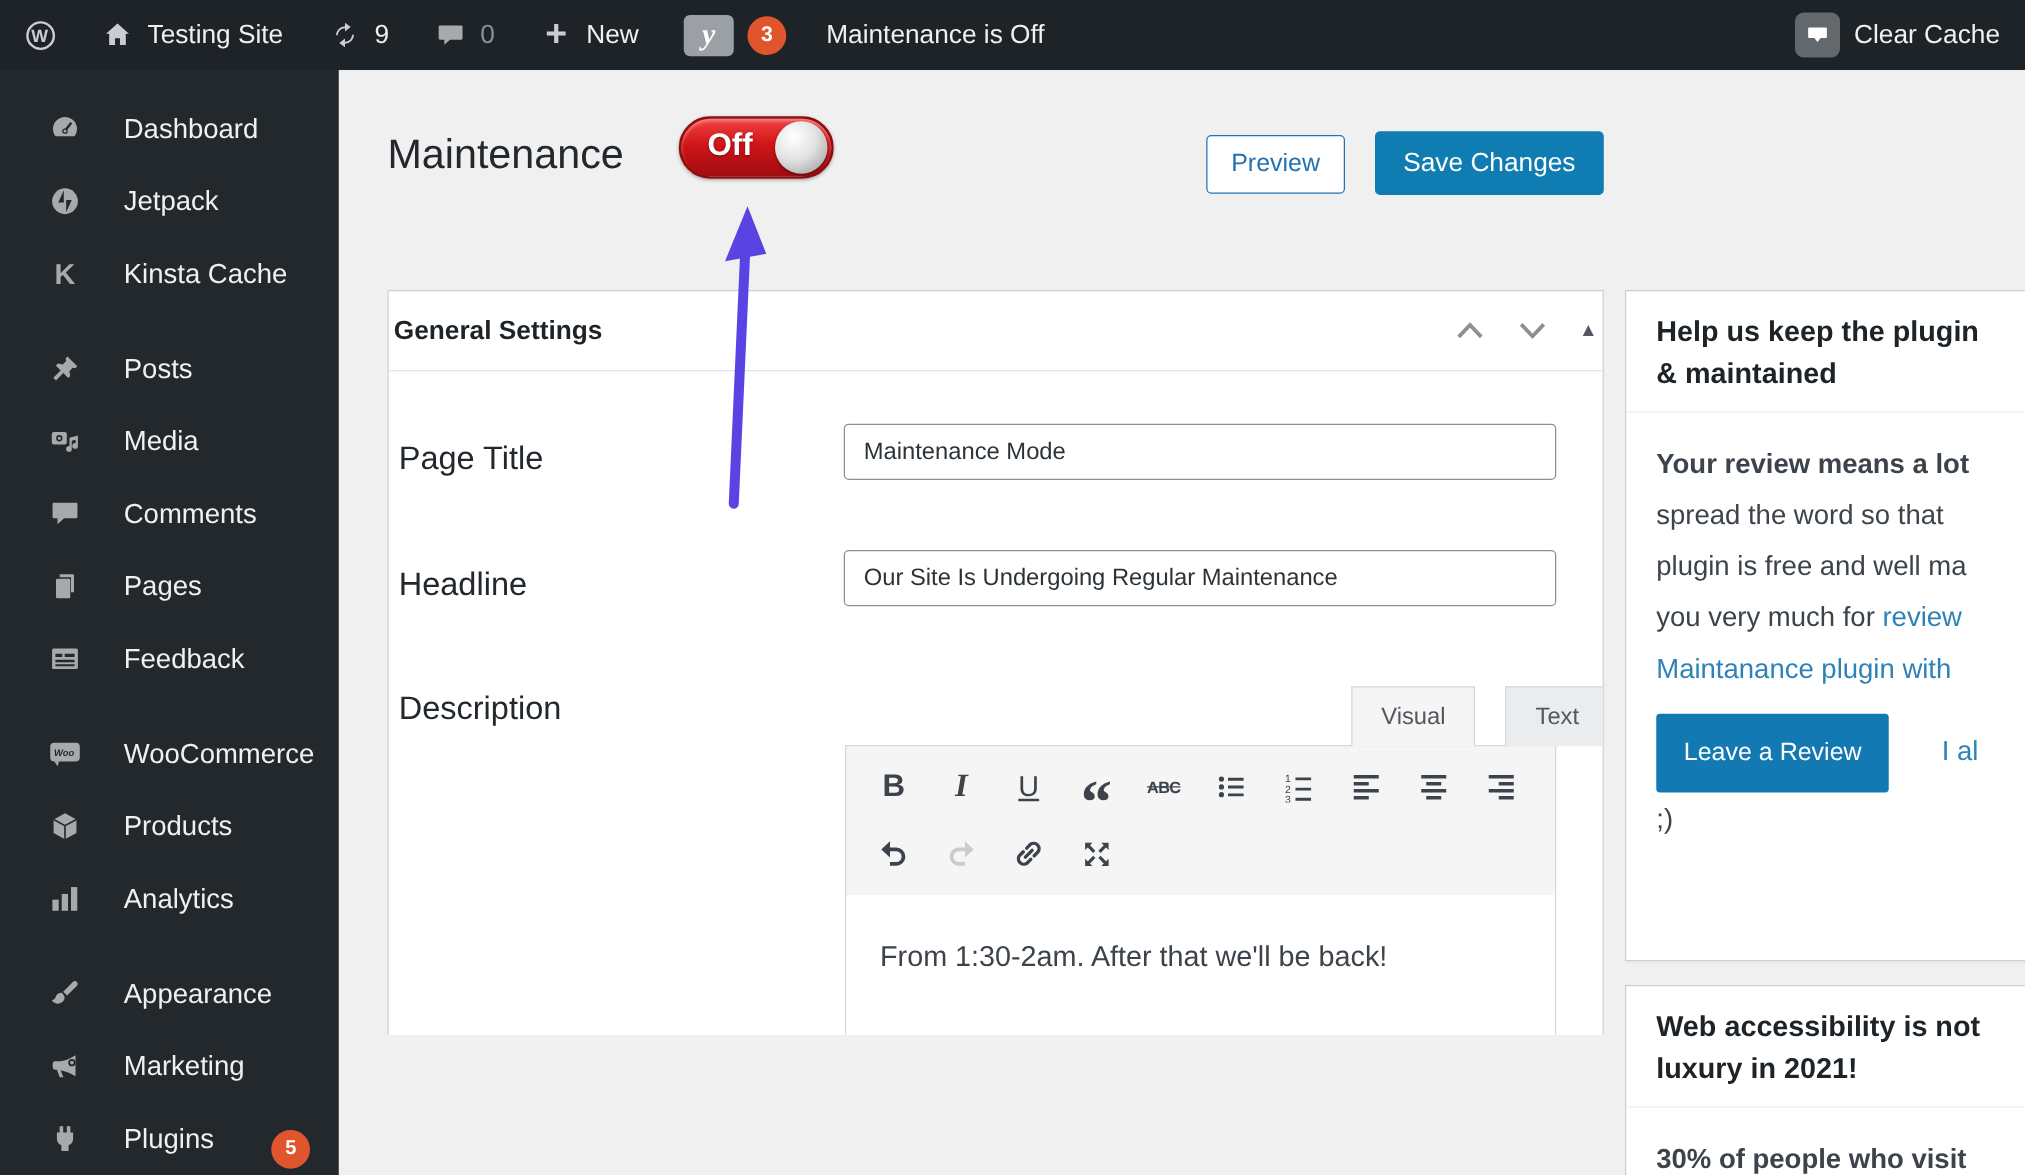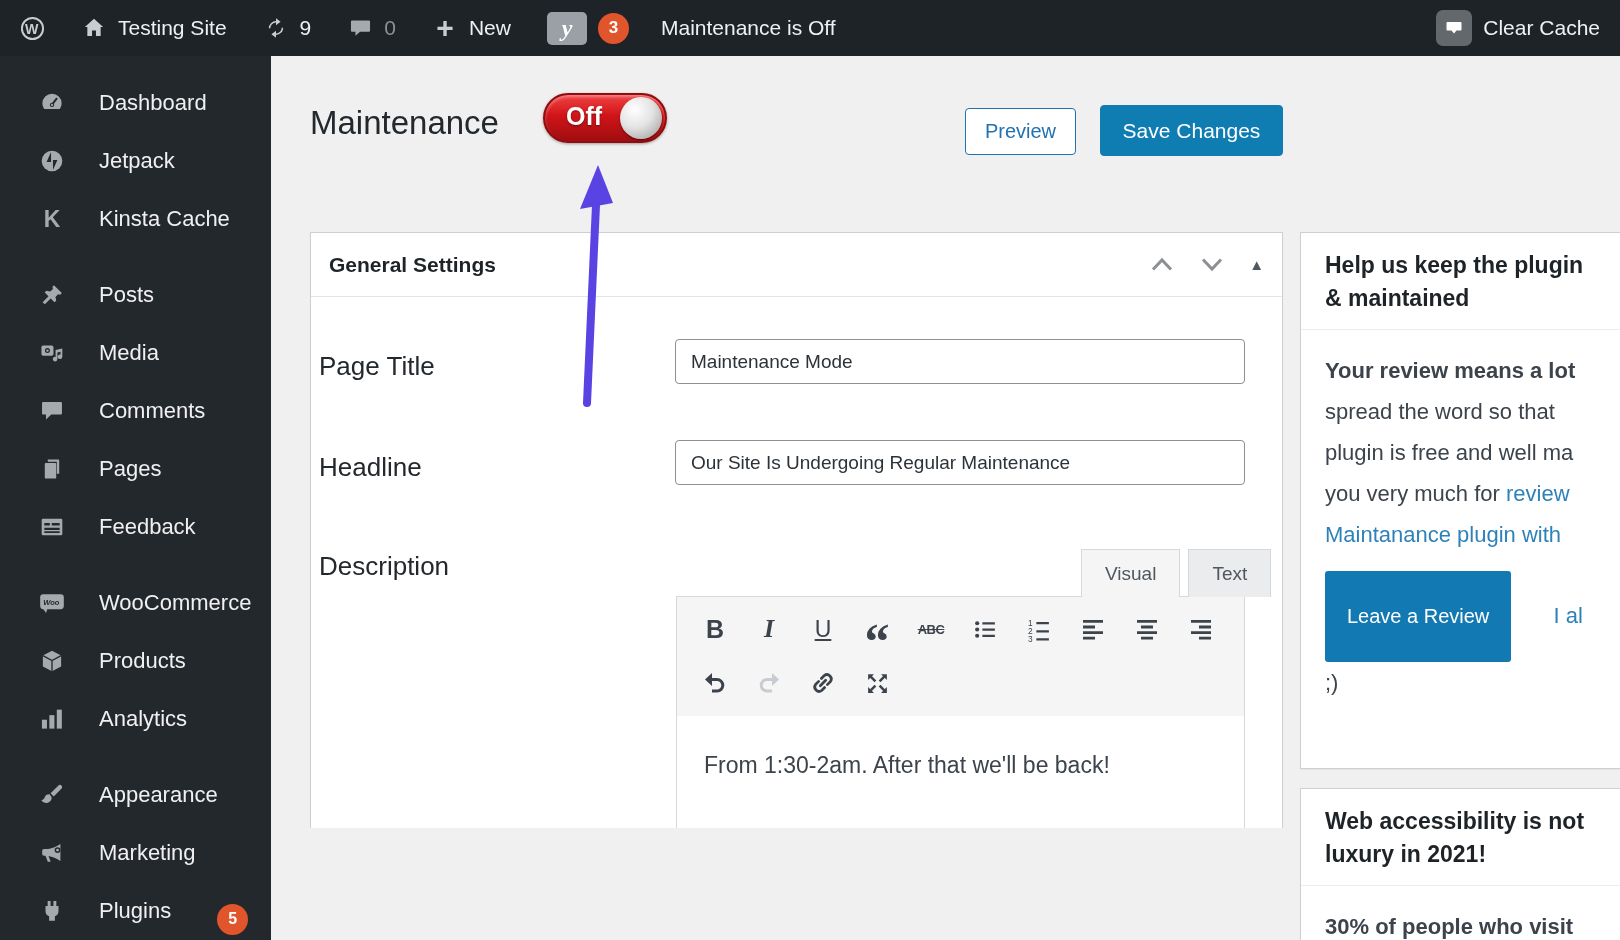--- a/index.html
+++ b/index.html
@@ -49,29 +49,29 @@
                  font-family:inherit;cursor:pointer}
   .btn-primary{position:absolute;left:829px;top:49px;width:183px;height:51px;background:#0f7cb2;
                border:1px solid #0f7cb2;border-radius:4px;color:#fff;font-size:21px;
                font-family:inherit;cursor:pointer}
   .arrow-svg{position:absolute;left:296px;top:105px;z-index:6;pointer-events:none}
 
   
   .card{position:absolute;left:39px;top:176px;width:973px;height:770px;background:#fff;
         border:1px solid #ccd0d4;box-sizing:border-box;box-shadow:0 1px 1px rgba(0,0,0,.04);overflow:hidden}
   .card-head{height:64px;display:flex;align-items:center;justify-content:space-between;
-             padding:0 18px;border-bottom:1px solid #e2e4e7;box-sizing:border-box}
+             padding:0 4px;border-bottom:1px solid #e2e4e7;box-sizing:border-box}
   .card-title{font-size:21px;font-weight:bold;color:#1d2327}
   .card-controls{display:flex;align-items:center;gap:24px}
   .ctl{cursor:pointer;display:flex;align-items:center}
   .tri{color:#50575e;font-size:15px}
   .f-label{position:absolute;left:8px;font-size:26px;color:#23282d}
   .txt{position:absolute;left:364px;width:570px;height:45px;border:1px solid #8c8f94;border-radius:4px;
        font-size:19px;color:#2c3338;padding:0 15px;box-sizing:border-box;background:#fff;font-family:inherit}
-  .ed-tabs{position:absolute;left:770px;top:316px;display:flex;gap:8px;height:48px;z-index:2}
+  .ed-tabs{position:absolute;left:770px;top:316px;display:flex;gap:24px;height:48px;z-index:2}
   .tab{padding:0 23px;display:flex;align-items:center;font-size:19px;color:#50575e;cursor:pointer;
        border:1px solid #d5d9dd;border-bottom:none;background:#ebeced;box-sizing:border-box}
   .tab.active{background:#f5f5f5}
   .ed-toolbar{position:absolute;left:365px;top:363px;width:569px;height:121px;background:#f5f5f5;
               border:1px solid #d5d9dd;box-sizing:border-box;padding:5px 0 0 10px}
   .ed-row{display:flex;align-items:center;height:54px;gap:14px;padding-left:8px}
   .ed-btn{width:40px;height:40px;display:flex;align-items:center;justify-content:center;
           color:#3c434a;cursor:pointer;flex:none}
   .g-bold{font-weight:bold;font-size:25px}
   .g-italic{font-family:"Liberation Serif",serif;font-style:italic;font-weight:bold;font-size:26px}
@@ -85,21 +85,21 @@
 
   
   .panel{position:absolute;width:400px;background:#fff;border:1px solid #ccd0d4;box-sizing:border-box;
          box-shadow:0 1px 1px rgba(0,0,0,.04)}
   .panel-head{padding:16px 24px 14px;font-size:23px;font-weight:600;color:#1d2327;line-height:33px;
               white-space:pre-line;border-bottom:1px solid #eceded}
   .panel-body{padding:20px 24px;font-size:22px;color:#3c434a;line-height:41px}
   .line{white-space:nowrap}
   .b{font-weight:bold}
   .link{color:#2e82b8;cursor:pointer}
-  .review-btn{display:inline-block;background:#1379b3;color:#fff;font-size:20px;padding:25px 22px;
+  .review-btn{display:inline-block;background:#1379b3;color:#fff;font-size:20px;padding:11px 22px;
               border-radius:3px;margin-top:16px;cursor:pointer;white-space:nowrap}
   .aside-link{margin-left:36px;font-size:22px}
 </style>
 </head>
 <body>
 
 <div class="topbar">
   <div class="tb-group">
     <span class="tb-item">
       <svg width="25" height="25" viewBox="0 0 22 22">

